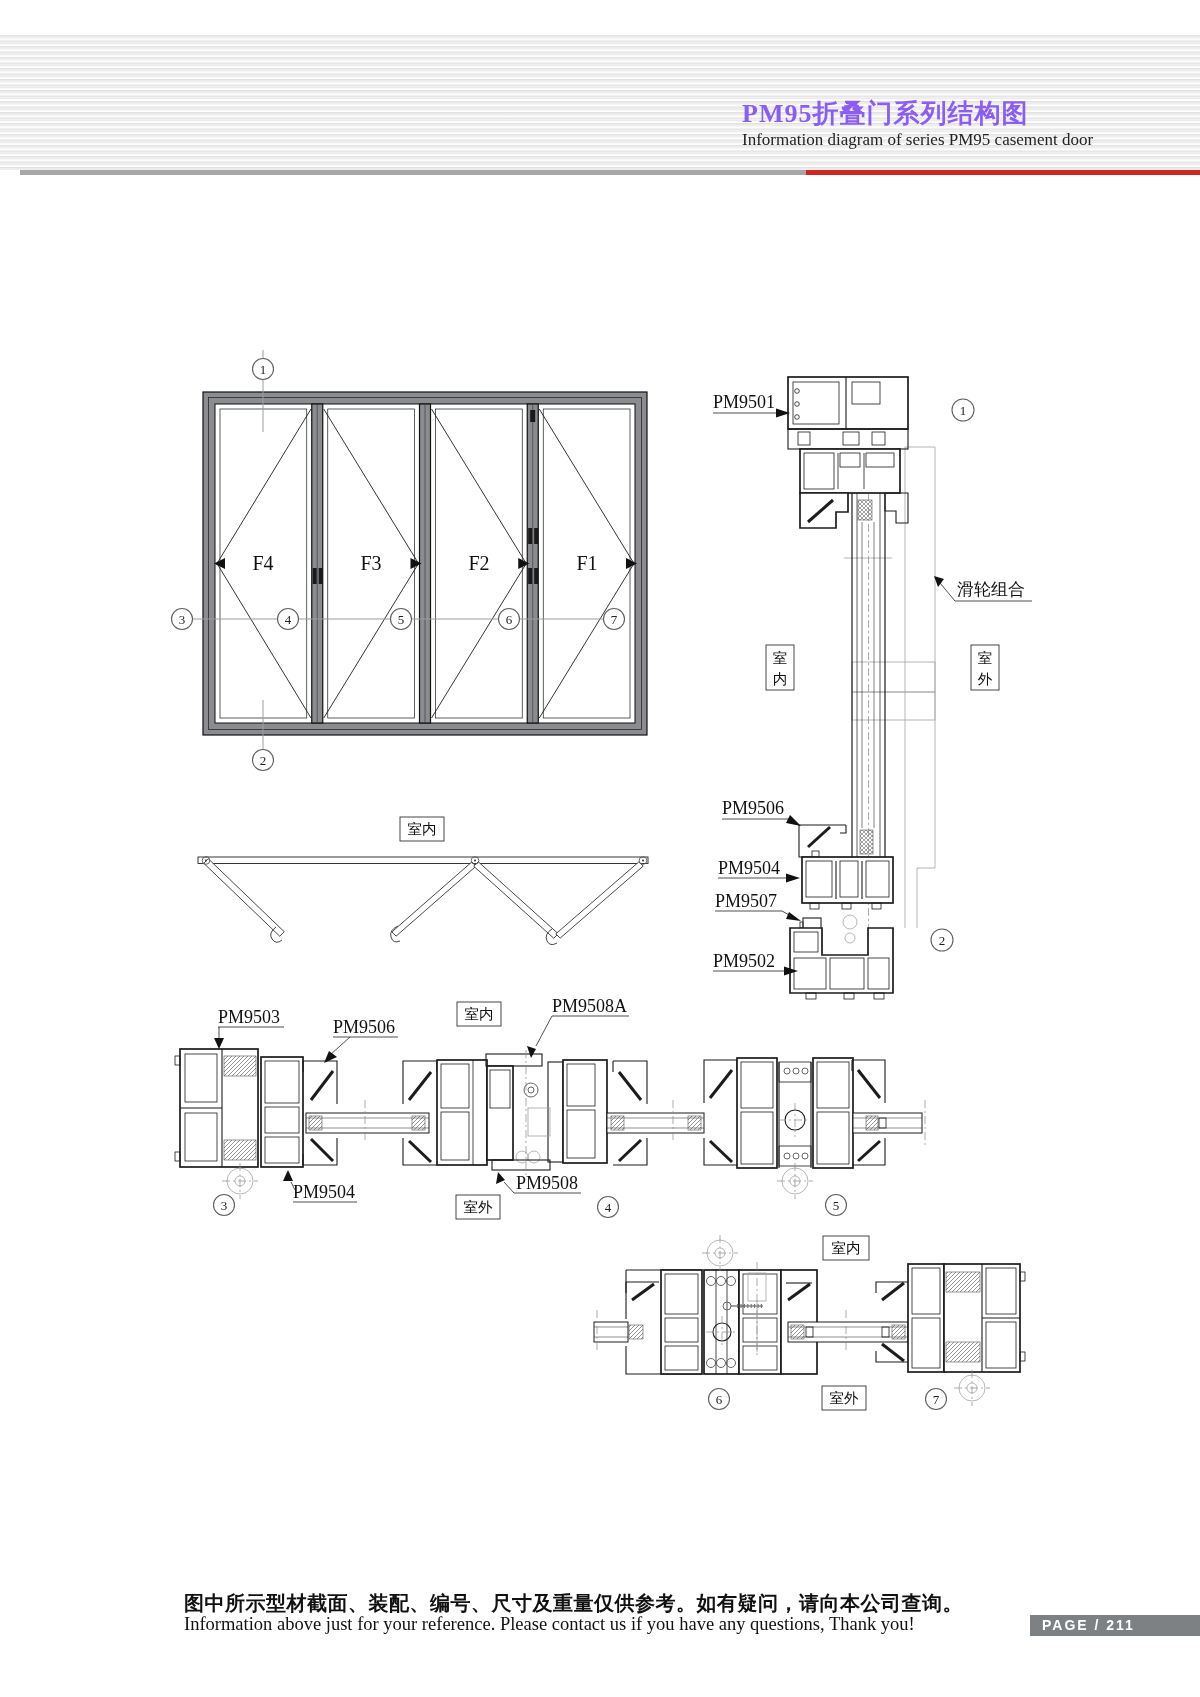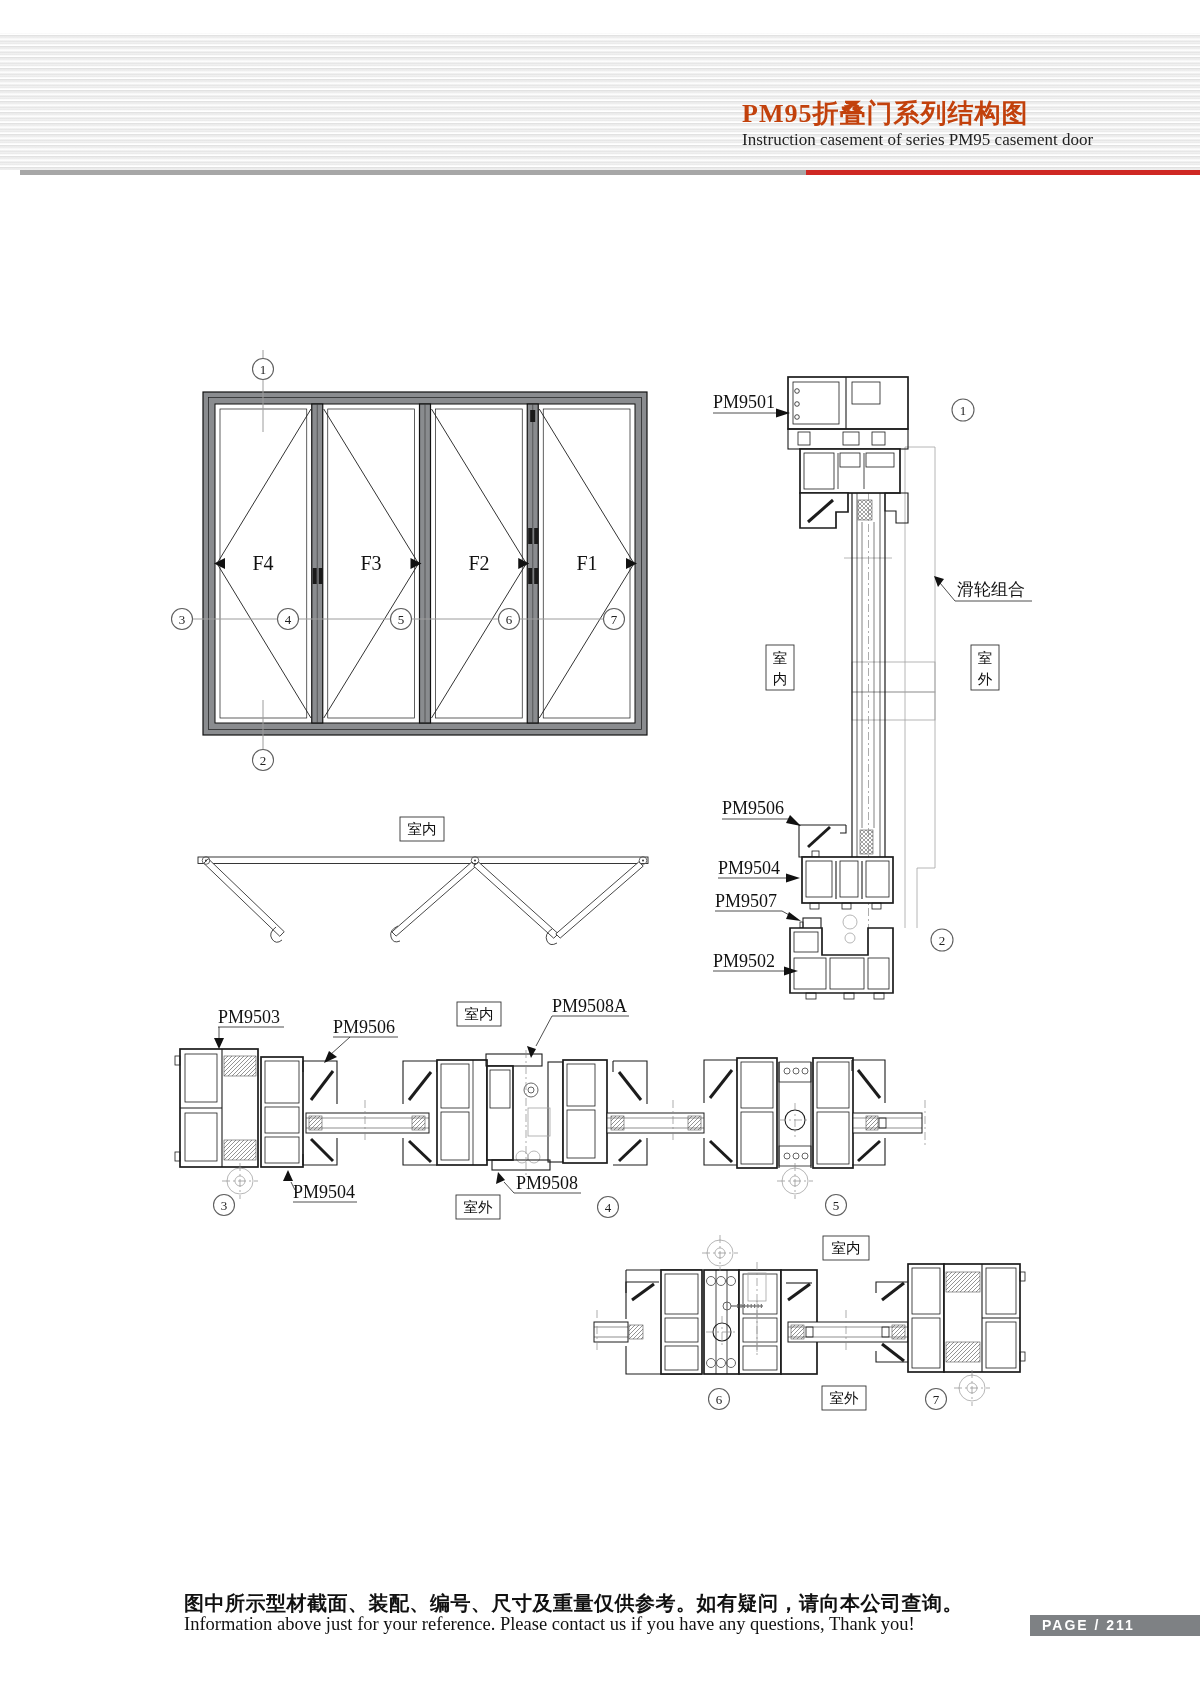--- a/index.html
+++ b/index.html
@@ -1,21 +1,21 @@
 <!DOCTYPE html>
 <html><head>
 <meta charset="utf-8">
 <style>
   html,body{margin:0;padding:0;background:#fff;}
   #page{position:relative;width:1200px;height:1697px;background:#fff;overflow:hidden;
         font-family:"Liberation Serif",serif;}
   
   #stripes{position:absolute;left:0;top:33px;width:1200px;height:137px;
     background:repeating-linear-gradient(180deg,#f7f7f7 0px,#ffffff 1.5px,#e2e2e2 2.5px,#f0f0f0 4px,#e9e9e9 5.5px);}
-  #title-cn{position:absolute;left:742px;top:96px;font-size:26px;font-weight:bold;color:#c2410c;
+  #title-cn{position:absolute;left:742px;top:96px;font-size:26px;font-weight:bold;color:#8b5cf6;
     font-family:"Liberation Serif",serif;letter-spacing:1px;}
   #title-en{position:absolute;left:742px;top:130px;font-size:17px;color:#222;
     font-family:"Liberation Serif",serif;}
   #divider-gray{position:absolute;left:20px;top:170px;width:786px;height:5px;background:#a7a7a7;}
   #divider-red{position:absolute;left:806px;top:170px;width:394px;height:5px;background:#cf2823;}
   
   #note-cn{position:absolute;left:184px;top:1590px;font-size:20px;font-weight:bold;color:#111;
     font-family:"Liberation Sans",sans-serif;letter-spacing:0.5px;}
   #note-en{position:absolute;left:184px;top:1614px;font-size:18.5px;color:#111;
     font-family:"Liberation Serif",serif;}
@@ -48,21 +48,21 @@
   .guide{fill:none;stroke:#9c9c9c;stroke-width:1;}
   .hw{fill:none;stroke:#555;stroke-width:0.9;}
 </style>
 </head>
 <body>
 
 <div id="page">
 
   <div id="stripes"></div>
   <div id="title-cn">PM95折叠门系列结构图</div>
-  <div id="title-en">Instruction casement of series PM95 casement door</div>
+  <div id="title-en">Information diagram of series PM95 casement door</div>
   <div id="divider-gray"></div>
   <div id="divider-red"></div>
 
   <svg width="1200" height="1697" viewBox="0 0 1200 1697">
     <defs>
       <pattern id="hatch" patternUnits="userSpaceOnUse" width="4" height="4">
         <path d="M0,4 l4,-4" stroke="#666" stroke-width="0.7"></path>
       </pattern>
       <pattern id="xhatch" patternUnits="userSpaceOnUse" width="4" height="4">
         <path d="M0,4 l4,-4 M0,0 l4,4" stroke="#666" stroke-width="0.6"></path>

